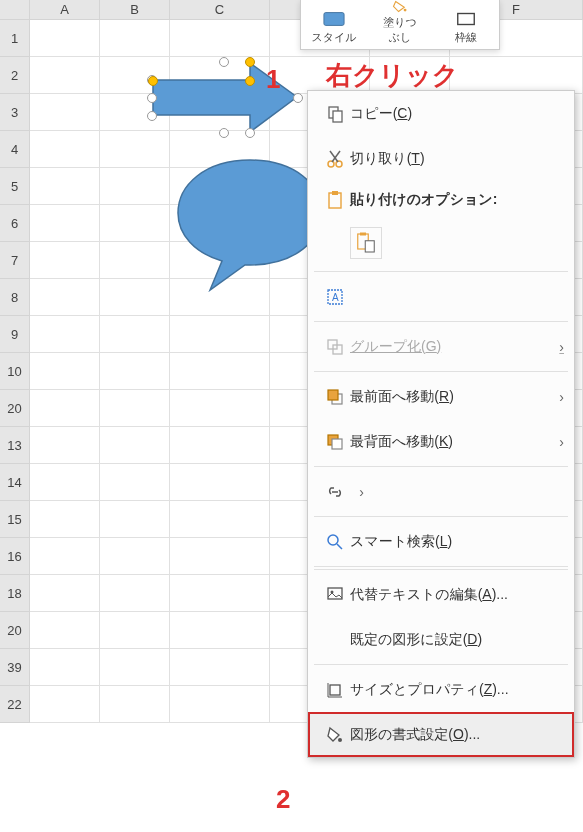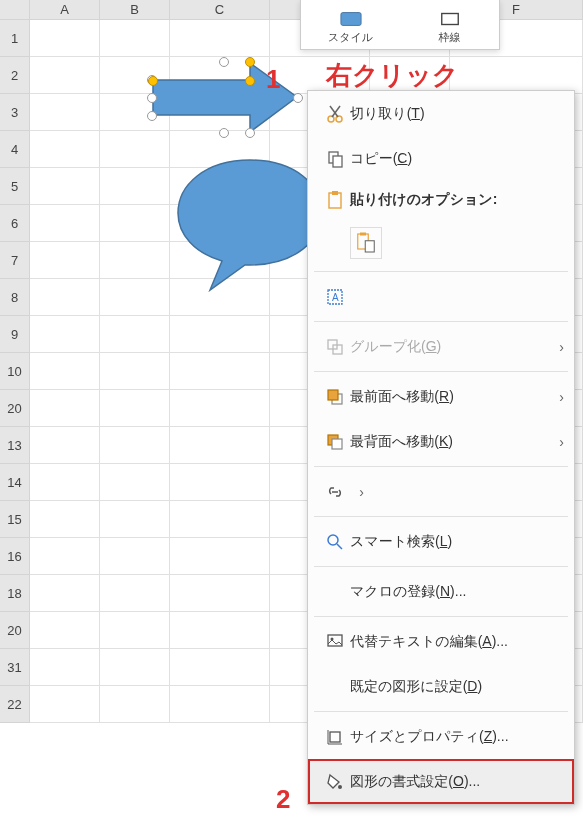--- a/index.html
+++ b/index.html
@@ -32,21 +32,21 @@
 .handle.y { background: #ffc000; border-color: #bf9000; }
 
 
 .mini-toolbar { position: absolute; top: 0; left: 300px; width: 200px; height: 50px; background: #fff; border: 1px solid #ccc; border-top: none; display: flex; box-shadow: 0 2px 6px rgba(0,0,0,0.15); }
 .mini-item { flex: 1; text-align: center; font-size: 11px; color: #444; display: flex; flex-direction: column; align-items: center; justify-content: flex-end; padding-bottom: 4px; gap: 2px; }
 .mini-item svg { width: 22px; height: 18px; }
 
 
 .ctx-menu { position: absolute; top: 90px; left: 307px; width: 268px; background: #fcfcfc; border: 1px solid #ccc; box-shadow: 2px 2px 8px rgba(0,0,0,0.25); }
 .ctx-item { display: flex; align-items: center; height: 45px; padding: 0 10px 0 12px; cursor: default; position: relative; }
-.ctx-item.disabled { color: #aaa; }
+.ctx-item.disabled { color: #aaa; text-decoration: underline; }
 .ctx-item .ico { width: 30px; display: flex; justify-content: center; }
 .ctx-item .ico svg { width: 20px; height: 20px; }
 .ctx-item .lbl { flex: 1; font-size: 14px; }
 .ctx-item .chev { width: 14px; text-align: right; font-size: 14px; color: #666; }
 .ctx-sep { height: 1px; background: #e0e0e0; margin: 2px 6px; }
 .ctx-item.indent .lbl { padding-left: 30px; }
 .ctx-item.highlight { outline: 2px solid #d02a2a; outline-offset: -2px; background: #eee; }
 
 
 .annot { position: absolute; font-size: 26px; font-weight: bold; color: #e03030; }
@@ -215,21 +215,21 @@
       <div class="row">
         <div class="rownum">20</div>
         <div class="cell colA"></div>
         <div class="cell colB"></div>
         <div class="cell colC"></div>
         <div class="cell colD"></div>
         <div class="cell colE"></div>
         <div class="cell colF"></div>
       </div>
       <div class="row">
-        <div class="rownum">31</div>
+        <div class="rownum">39</div>
         <div class="cell colA"></div>
         <div class="cell colB"></div>
         <div class="cell colC"></div>
         <div class="cell colD"></div>
         <div class="cell colE"></div>
         <div class="cell colF"></div>
       </div>
       <div class="row">
         <div class="rownum">22</div>
         <div class="cell colA"></div>
@@ -270,52 +270,60 @@
 
 <div class="mini-toolbar">
   <div class="mini-item">
     <svg viewBox="0 0 24 18">
         <rect x="1" y="2" width="22" height="14" rx="2" fill="#5b9bd5" stroke="#41719c"></rect>
       </svg>
     <span>スタイル</span>
   </div>
   <div class="mini-item">
     <svg viewBox="0 0 24 18">
+        <path d="M6 2 L18 10 L10 16 L3 9 Z" fill="#fff" stroke="#e8a33d" stroke-width="1.5"></path>
+        <circle cx="19" cy="14" r="2" fill="#e8a33d"></circle>
+      </svg>
+    <span style="white-space:pre-line">塗りつ
+ぶし</span>
+  </div>
+  <div class="mini-item">
+    <svg viewBox="0 0 24 18">
         <rect x="3" y="3" width="18" height="12" fill="none" stroke="#444" stroke-width="1.5"></rect>
       </svg>
     <span>枠線</span>
   </div>
 </div>
 
 <div class="annot annot-num" style="left:266px; top:64px">1</div>
 <div class="annot" style="left:326px; top:58px">右クリック</div>
 <div class="annot annot-num" style="left:276px; top:784px">2</div>
 
 <div class="ctx-menu">
+
+  <div class="ctx-item">
+    <span class="ico">
+        <svg viewBox="0 0 20 20">
+          <rect x="4" y="3" width="9" height="11" fill="none" stroke="#666" stroke-width="1.3"></rect>
+          <rect x="8" y="7" width="9" height="11" fill="#fff" stroke="#666" stroke-width="1.3"></rect>
+        </svg>
+      </span>
+    <span class="lbl">コピー(<u>C</u>)</span>
+  </div>
 
   <div class="ctx-item">
     <span class="ico">
         <svg viewBox="0 0 20 20">
           <circle cx="6" cy="15" r="3" fill="none" stroke="#e8a33d" stroke-width="1.5"></circle>
           <circle cx="14" cy="15" r="3" fill="none" stroke="#e8a33d" stroke-width="1.5"></circle>
           <line x1="7" y1="13" x2="15" y2="2" stroke="#666" stroke-width="1.5"></line>
           <line x1="13" y1="13" x2="5" y2="2" stroke="#666" stroke-width="1.5"></line>
         </svg>
       </span>
     <span class="lbl">切り取り(<u>T</u>)</span>
-  </div>
-
-  <div class="ctx-item">
-    <span class="ico">
-        <svg viewBox="0 0 20 20">
-          <rect x="4" y="3" width="9" height="11" fill="none" stroke="#666" stroke-width="1.3"></rect>
-          <rect x="8" y="7" width="9" height="11" fill="#fff" stroke="#666" stroke-width="1.3"></rect>
-        </svg>
-      </span>
-    <span class="lbl">コピー(<u>C</u>)</span>
   </div>
 
   <div class="ctx-item" style="height:38px">
     <span class="ico">
         <svg viewBox="0 0 20 20">
           <rect x="4" y="3" width="12" height="15" fill="none" stroke="#e8a33d" stroke-width="1.4"></rect>
           <rect x="7" y="1" width="6" height="4" fill="#e8a33d"></rect>
         </svg>
       </span>
     <span class="lbl" style="font-weight:bold">貼り付けのオプション:</span>
@@ -399,23 +407,20 @@
         <svg viewBox="0 0 20 20">
           <circle cx="8" cy="8" r="5" fill="none" stroke="#3a7bd5" stroke-width="1.5"></circle>
           <line x1="12" y1="12" x2="17" y2="17" stroke="#3a7bd5" stroke-width="1.5"></line>
         </svg>
       </span>
     <span class="lbl">スマート検索(<u>L</u>)</span>
   </div>
 
   <div class="ctx-sep"></div>
 
-  <div class="ctx-item indent">
-    <span class="lbl">マクロの登録(<u>N</u>)...</span>
-  </div>
 
   <div class="ctx-sep"></div>
 
   <div class="ctx-item">
     <span class="ico">
         <svg viewBox="0 0 20 20">
           <rect x="3" y="3" width="14" height="11" fill="none" stroke="#555" stroke-width="1.3"></rect>
           <circle cx="7" cy="7" r="1.5" fill="#555"></circle>
           <path d="M3 12 l4 -4 4 4 3 -2 3 3" fill="none" stroke="#555"></path>
         </svg>

